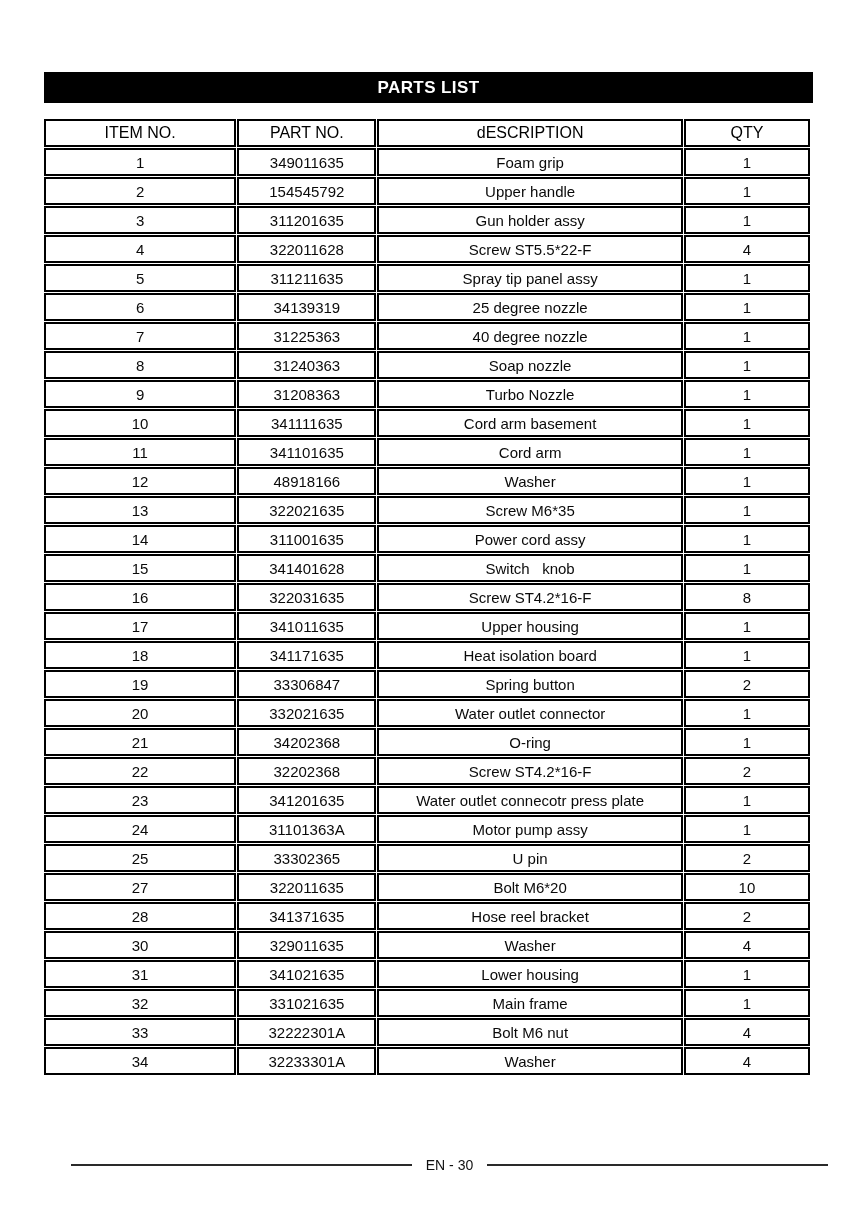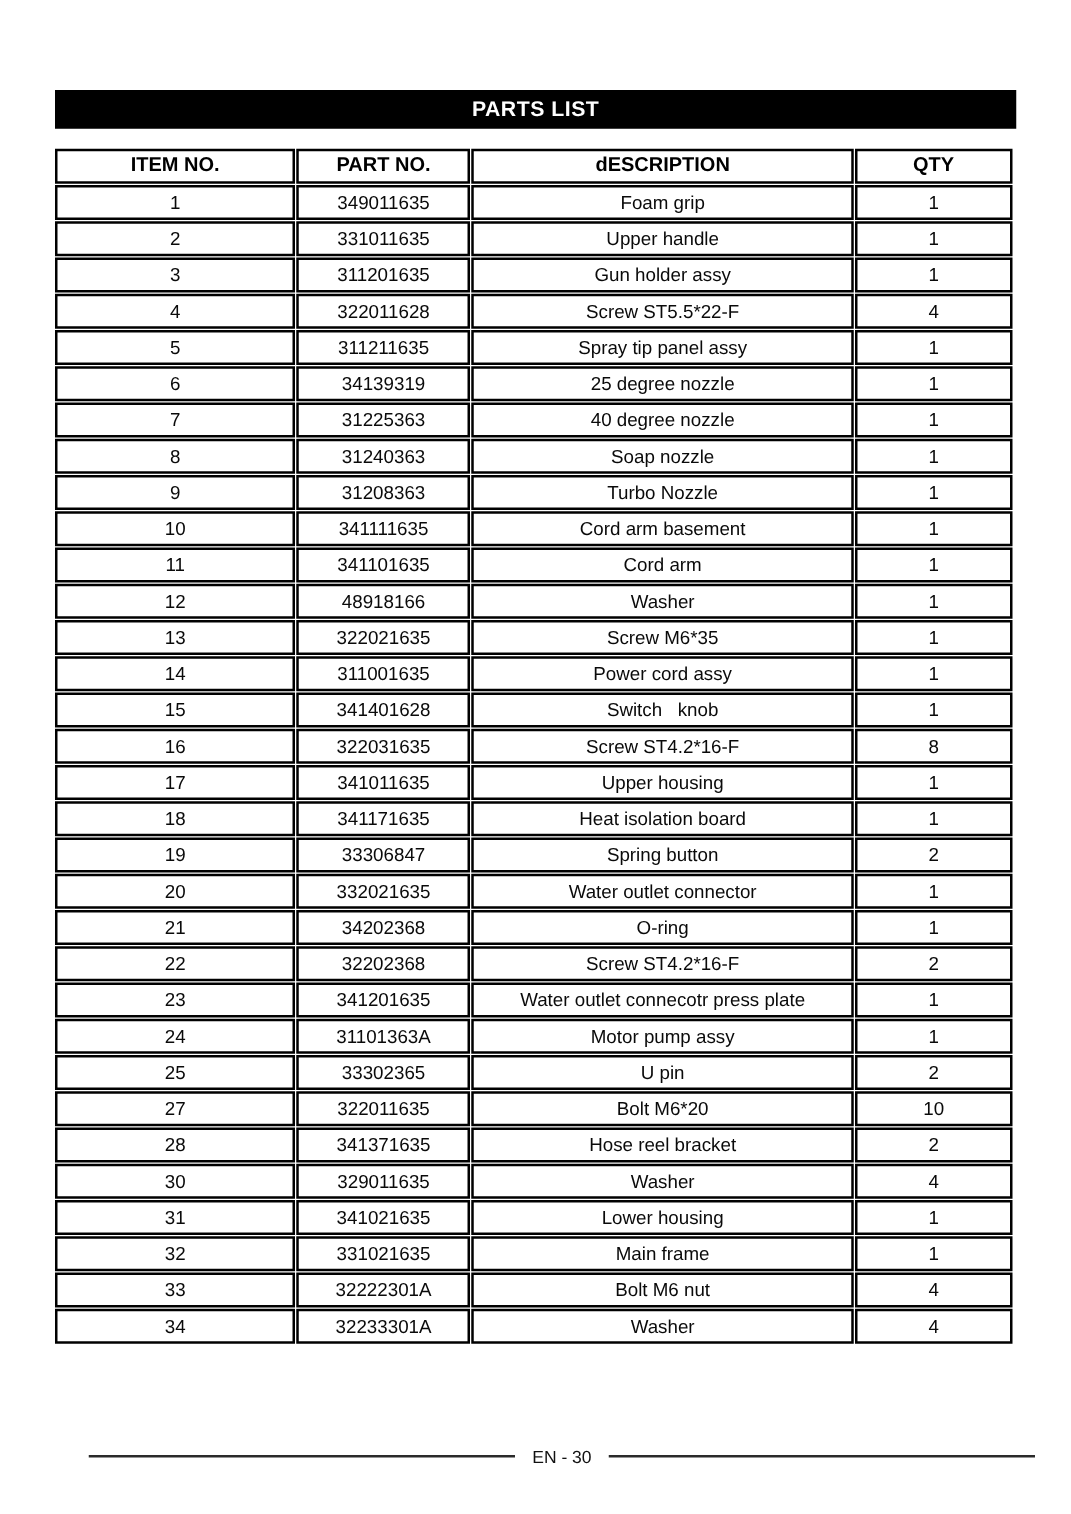--- a/index.html
+++ b/index.html
@@ -45,21 +45,21 @@
     text-align: center;
     vertical-align: middle;
     padding: 1px 3px;
     height: 22px;
     overflow: hidden;
     white-space: pre-wrap;
     background: #ffffff;
   }
   table.parts th {
     font-size: 16px;
-    font-weight: bold;
+    font-weight: normal;
   }
   table.parts td {
     font-size: 15px;
     font-weight: normal;
     color: #0a0a0a;
   }
   col.c-item { width: 192px; }
   col.c-part { width: 139px; }
   col.c-desc { width: 305px; }
   col.c-qty  { width: 126px; }
@@ -108,21 +108,21 @@
     </thead>
     <tbody>
         <tr>
           <td>1</td>
           <td>349011635</td>
           <td>Foam grip</td>
           <td>1</td>
         </tr>
         <tr>
           <td>2</td>
-          <td>331011635</td>
+          <td>154545792</td>
           <td>Upper handle</td>
           <td>1</td>
         </tr>
         <tr>
           <td>3</td>
           <td>311201635</td>
           <td>Gun holder assy</td>
           <td>1</td>
         </tr>
         <tr>

